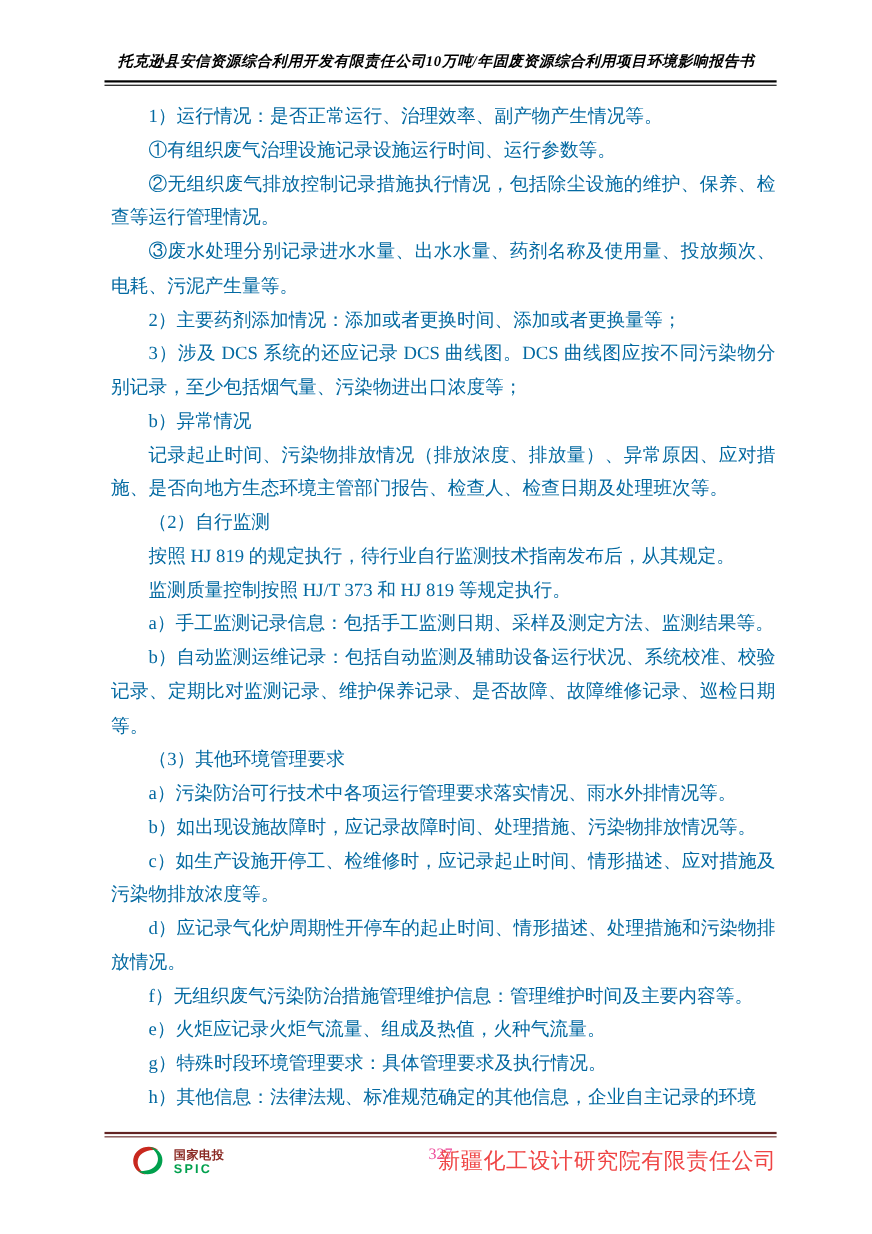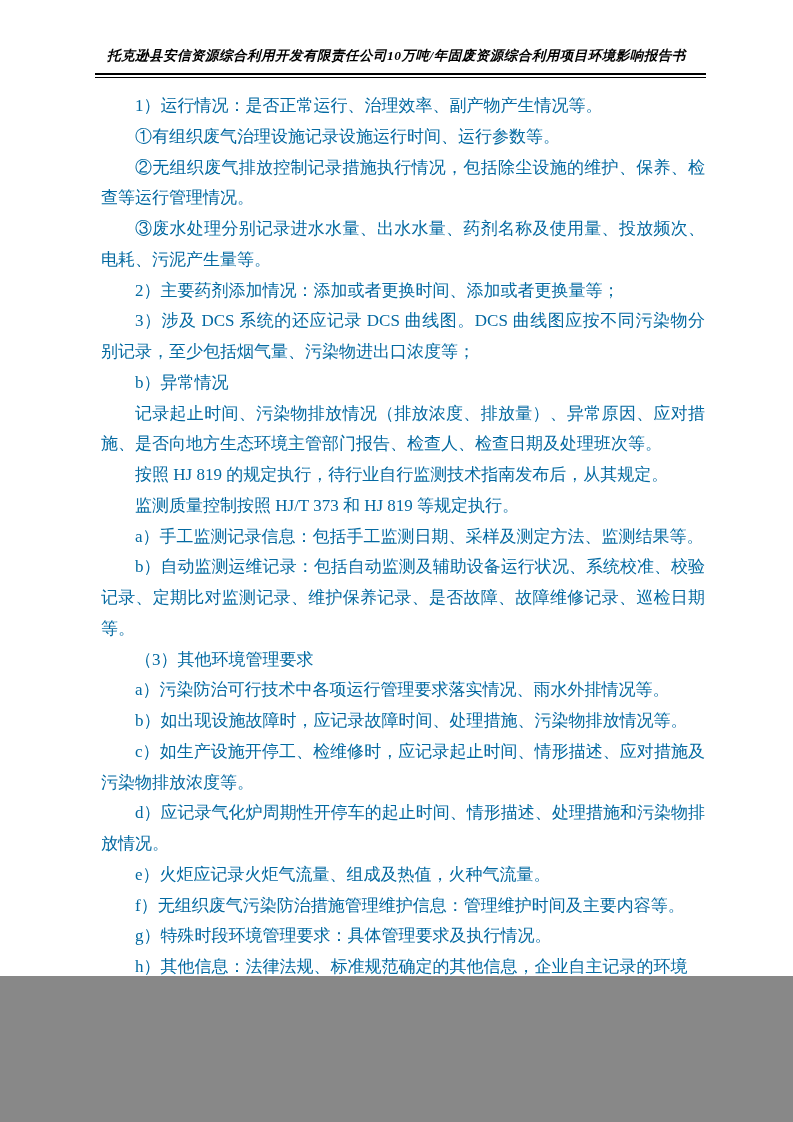--- a/index.html
+++ b/index.html
@@ -1,20 +1,20 @@
 <!DOCTYPE html>
 <html><head>
 <meta charset="utf-8">
 <style>
   * { margin: 0; padding: 0; box-sizing: border-box; }
   html, body { background: #888; }
   .page {
     position: relative;
     width: 793px;
-    height: 976px;
+    height: 1122px;
     margin: 0 auto;
     background: #ffffff;
     overflow: hidden;
     font-family: "Liberation Serif", "DejaVu Serif", serif;
     color: #111;
   }
   
   .header-title {
     position: absolute;
     top: 47px;
@@ -120,31 +120,32 @@
 
   <div class="body-text">
       <p class="para">1）运行情况：是否正常运行、治理效率、副产物产生情况等。</p>
       <p class="para">①有组织废气治理设施记录设施运行时间、运行参数等。</p>
       <p class="para">②无组织废气排放控制记录措施执行情况，包括除尘设施的维护、保养、检查等运行管理情况。</p>
       <p class="para">③废水处理分别记录进水水量、出水水量、药剂名称及使用量、投放频次、电耗、污泥产生量等。</p>
       <p class="para">2）主要药剂添加情况：添加或者更换时间、添加或者更换量等；</p>
       <p class="para">3）涉及 DCS 系统的还应记录 DCS 曲线图。DCS 曲线图应按不同污染物分别记录，至少包括烟气量、污染物进出口浓度等；</p>
       <p class="para">b）异常情况</p>
       <p class="para">记录起止时间、污染物排放情况（排放浓度、排放量）、异常原因、应对措施、是否向地方生态环境主管部门报告、检查人、检查日期及处理班次等。</p>
+      <p class="para">（2）自行监测</p>
       <p class="para">按照 HJ 819 的规定执行，待行业自行监测技术指南发布后，从其规定。</p>
       <p class="para">监测质量控制按照 HJ/T 373 和 HJ 819 等规定执行。</p>
       <p class="para">a）手工监测记录信息：包括手工监测日期、采样及测定方法、监测结果等。</p>
       <p class="para">b）自动监测运维记录：包括自动监测及辅助设备运行状况、系统校准、校验记录、定期比对监测记录、维护保养记录、是否故障、故障维修记录、巡检日期等。</p>
       <p class="para">（3）其他环境管理要求</p>
       <p class="para">a）污染防治可行技术中各项运行管理要求落实情况、雨水外排情况等。</p>
       <p class="para">b）如出现设施故障时，应记录故障时间、处理措施、污染物排放情况等。</p>
       <p class="para">c）如生产设施开停工、检维修时，应记录起止时间、情形描述、应对措施及污染物排放浓度等。</p>
       <p class="para">d）应记录气化炉周期性开停车的起止时间、情形描述、处理措施和污染物排放情况。</p>
+      <p class="para">f）无组织废气污染防治措施管理维护信息：管理维护时间及主要内容等。</p>
       <p class="para">e）火炬应记录火炬气流量、组成及热值，火种气流量。</p>
-      <p class="para">f）无组织废气污染防治措施管理维护信息：管理维护时间及主要内容等。</p>
       <p class="para">g）特殊时段环境管理要求：具体管理要求及执行情况。</p>
       <p class="para">h）其他信息：法律法规、标准规范确定的其他信息，企业自主记录的环境</p>
     </div>
 
   <div class="footer-rule"></div>
 
   <div class="footer">
 
     <div class="footer-logo">
       <span>

